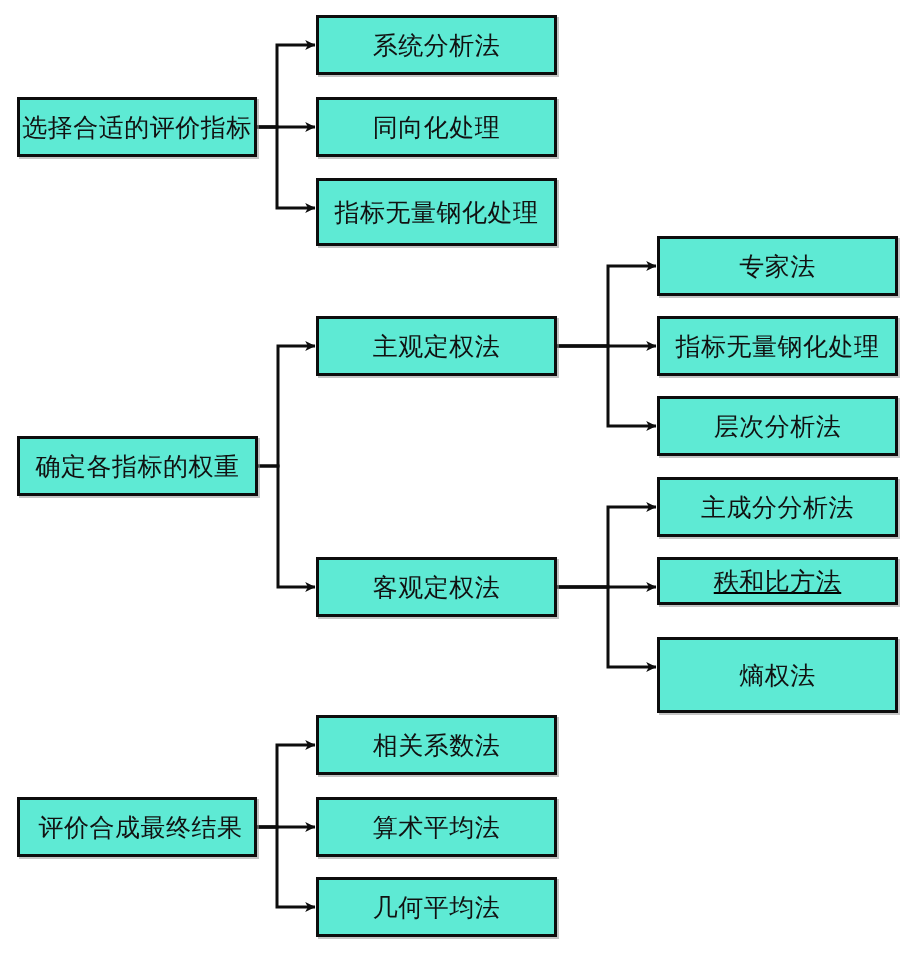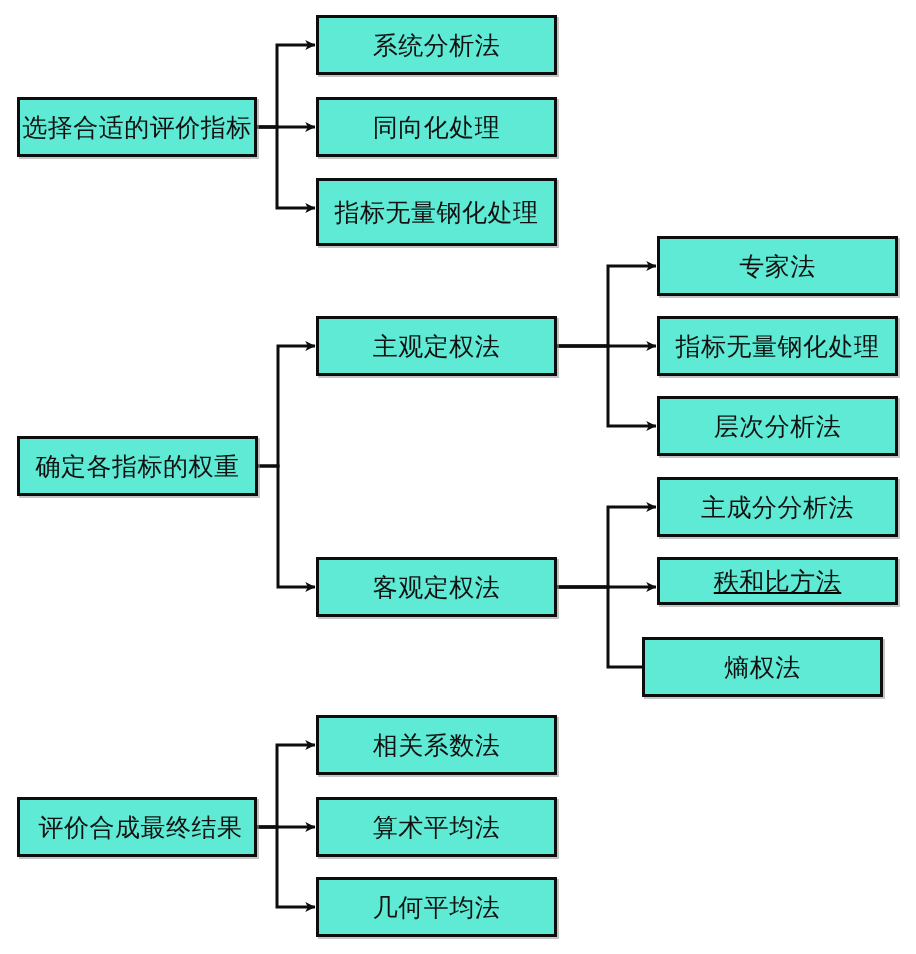--- a/index.html
+++ b/index.html
@@ -104,21 +104,21 @@
       </div>
       <div class="node" style="left: 657px; top: 396px; width: 241px; height: 60px;">
         <span class="node-label">层次分析法</span>
       </div>
       <div class="node" style="left: 657px; top: 477px; width: 241px; height: 60px;">
         <span class="node-label">主成分分析法</span>
       </div>
       <div class="node" style="left: 657px; top: 557px; width: 241px; height: 48px; text-decoration: underline;">
         <span class="node-label">秩和比方法</span>
       </div>
-      <div class="node" style="left: 642px; top: 637px; width: 241px; height: 60px;">
+      <div class="node" style="left: 657px; top: 637px; width: 241px; height: 76px;">
         <span class="node-label">熵权法</span>
       </div>
       <div class="node" style="left: 17px; top: 797px; width: 240px; height: 60px; padding-left: 7px;">
         <span class="node-label">评价合成最终结果</span>
       </div>
       <div class="node" style="left: 316px; top: 715px; width: 241px; height: 60px;">
         <span class="node-label">相关系数法</span>
       </div>
       <div class="node" style="left: 316px; top: 797px; width: 241px; height: 60px;">
         <span class="node-label">算术平均法</span>

